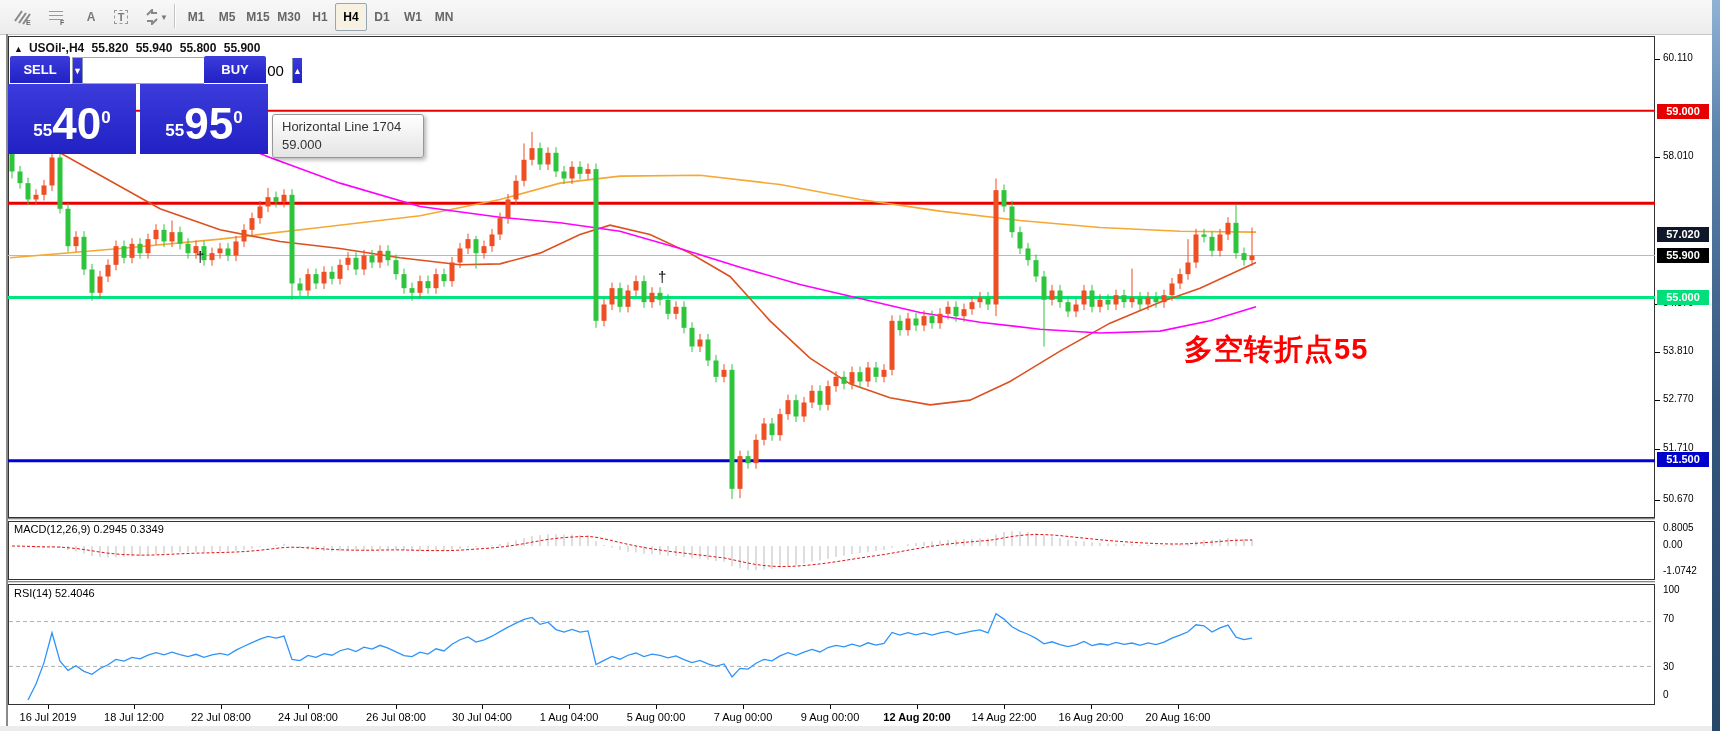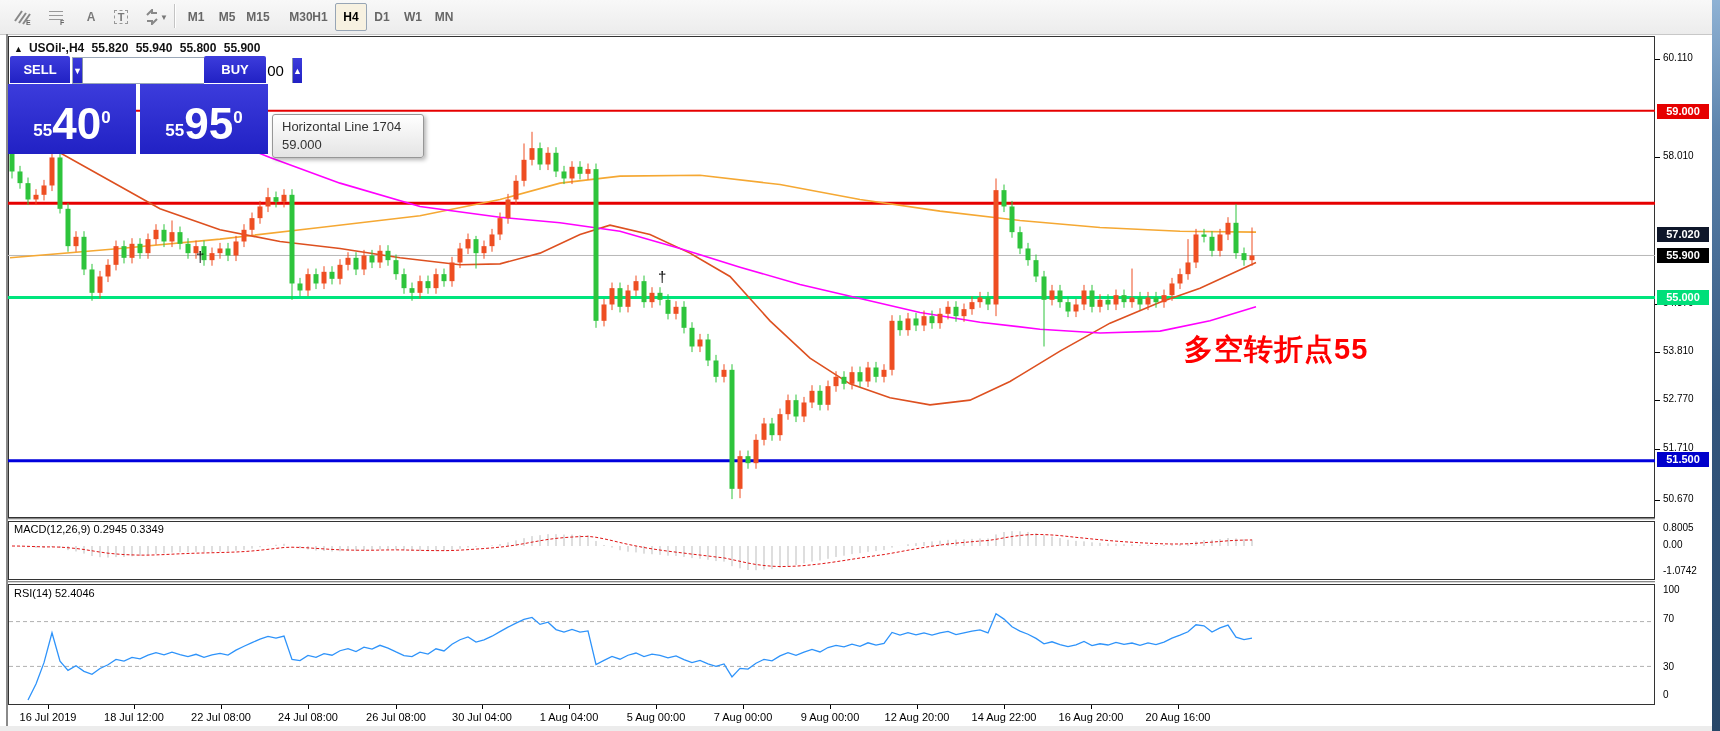--- a/index.html
+++ b/index.html
@@ -89,21 +89,21 @@
           <path d="M3 6 L8 1 L8 4 L13 4" stroke="#888" fill="none" stroke-width="2"></path>
           <path d="M13 10 L8 15 L8 12 L3 12" stroke="#888" fill="none" stroke-width="2"></path>
         </svg>
       <span style="font-size:8px;color:#777;">▼</span>
     </div>
     <div class="sep"></div>
     <div id="tf-holder">
         <div class="tbtn tf" style="left: 180px;">M1</div>
         <div class="tbtn tf" style="left: 211px;">M5</div>
         <div class="tbtn tf" style="left: 242px;">M15</div>
-        <div class="tbtn tf" style="left: 273px; margin-left: 12px;">M30</div>
+        <div class="tbtn tf" style="left: 273px;">M30</div>
         <div class="tbtn tf" style="left: 304px;">H1</div>
         <div class="tbtn tf active" style="left: 335px;">H4</div>
         <div class="tbtn tf" style="left: 366px;">D1</div>
         <div class="tbtn tf" style="left: 397px;">W1</div>
         <div class="tbtn tf" style="left: 428px;">MN</div>
       </div>
   </div>
 
   <div id="shift-marker">▿</div>
 
@@ -691,21 +691,21 @@
       <div class="timelab" style="left: 476px;">30 Jul 04:00</div>
       <div class="timetick" style="left: 563px;"></div>
       <div class="timelab" style="left: 563px;">1 Aug 04:00</div>
       <div class="timetick" style="left: 650px;"></div>
       <div class="timelab" style="left: 650px;">5 Aug 00:00</div>
       <div class="timetick" style="left: 737px;"></div>
       <div class="timelab" style="left: 737px;">7 Aug 00:00</div>
       <div class="timetick" style="left: 824px;"></div>
       <div class="timelab" style="left: 824px;">9 Aug 00:00</div>
       <div class="timetick" style="left: 911px;"></div>
-      <div class="timelab" style="left: 911px;">12 Aug 20:00</div>
+      <div class="timelab" style="left: 911px; font-weight: bold;">12 Aug 20:00</div>
       <div class="timetick" style="left: 998px;"></div>
       <div class="timelab" style="left: 998px;">14 Aug 22:00</div>
       <div class="timetick" style="left: 1085px;"></div>
       <div class="timelab" style="left: 1085px;">16 Aug 20:00</div>
       <div class="timetick" style="left: 1172px;"></div>
       <div class="timelab" style="left: 1172px;">20 Aug 16:00</div>
     </div>
 
   <div id="left-edge"></div>
   <div id="bottom-strip"></div>

